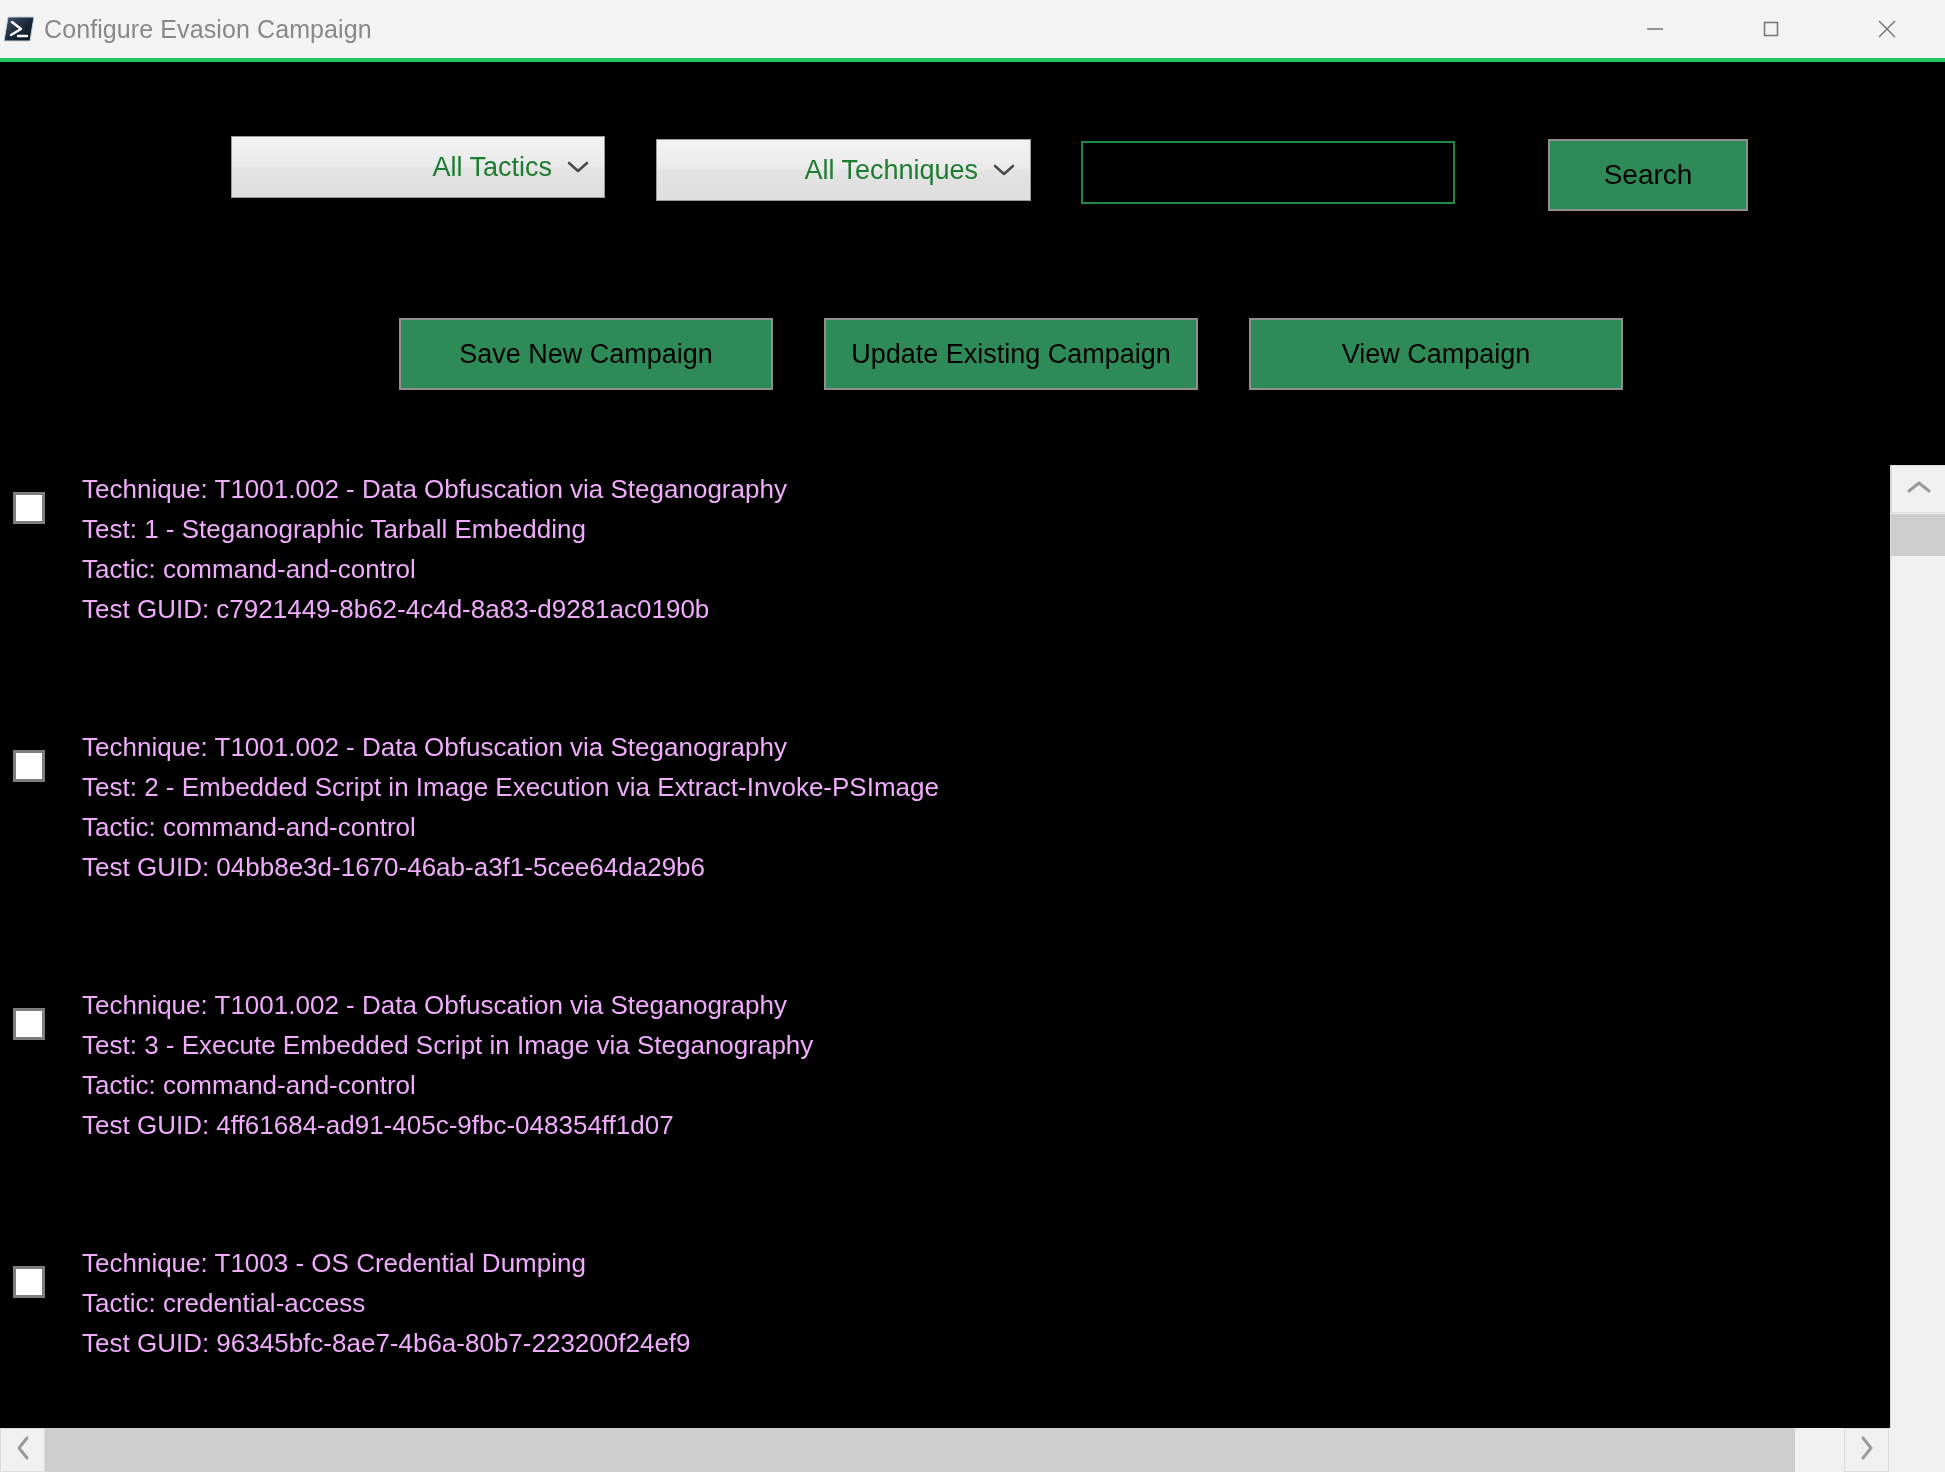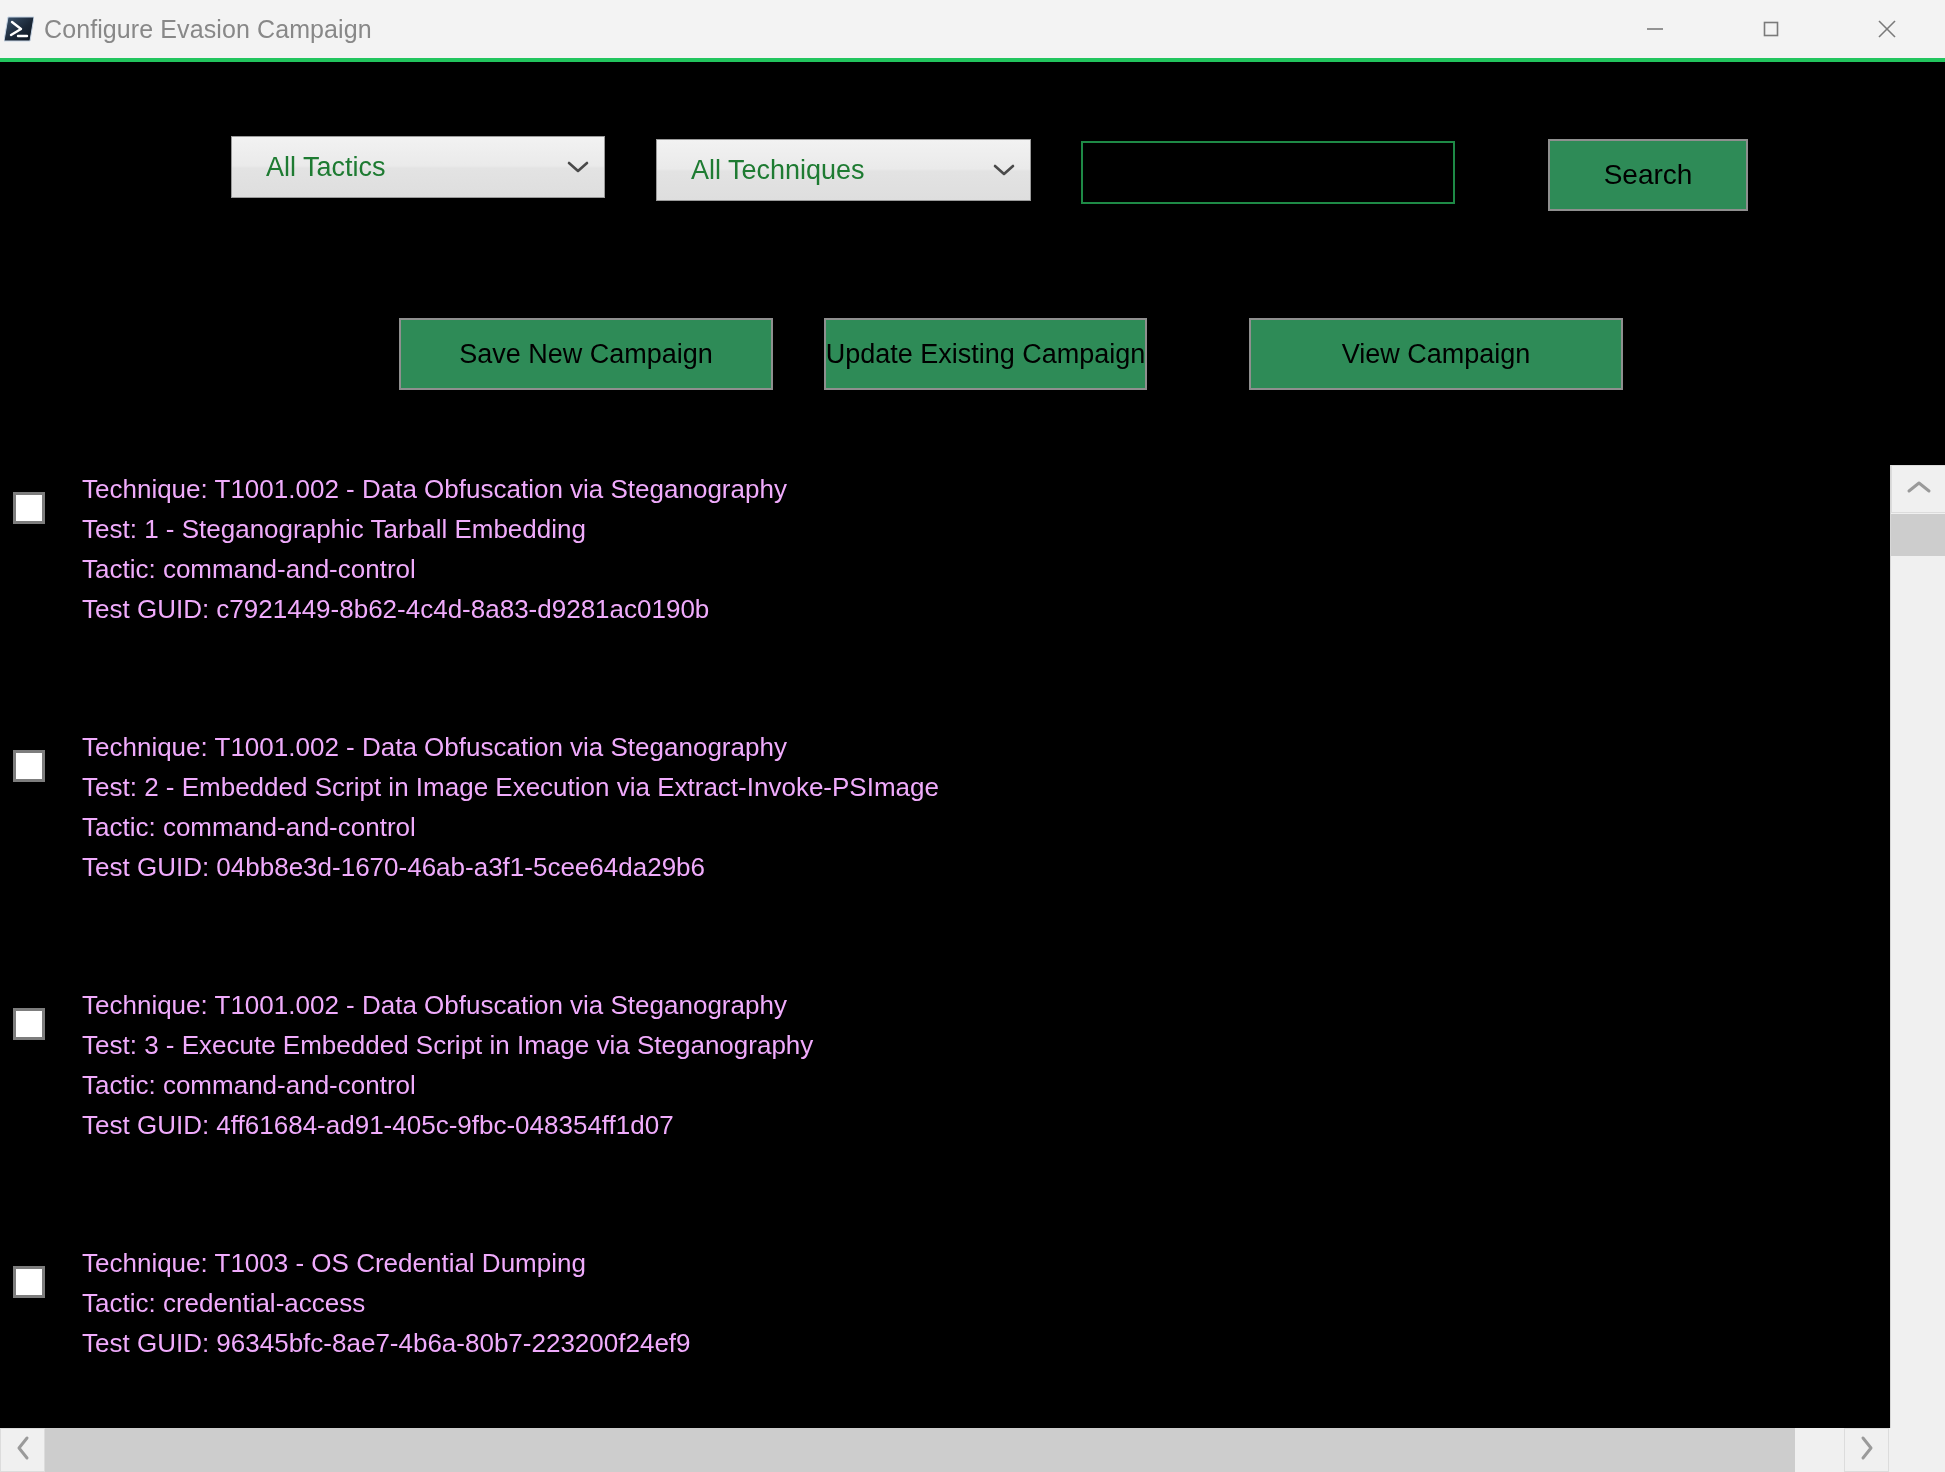--- a/index.html
+++ b/index.html
@@ -50,21 +50,21 @@
 
   .combo {
     position: absolute;
     height: 62px;
     background: linear-gradient(to bottom, #f2f2f2 0%, #eaeaea 48%, #e3e3e3 52%, #dedede 100%);
     border: 1px solid #9a9a9a;
     display: flex; align-items: center;
     cursor: default;
   }
   .combo .combo-label {
-    flex: 1; text-align: left;
+    flex: 1; text-align: right;
     font-size: 27px; color: #1e7b32;
     padding-left: 34px;
     white-space: nowrap;
   }
   .combo .chev {
     width: 52px; display: flex; align-items: center; justify-content: center;
   }
 
   #combo-tactics   { left: 231px; top: 74px;  width: 374px; }
   #combo-techniques{ left: 656px; top: 77px;  width: 375px; }
@@ -89,21 +89,21 @@
     color: #000000;
     font-size: 27px;
     font-family: "Liberation Sans", sans-serif;
     display: flex; align-items: center; justify-content: center;
     cursor: default;
     white-space: nowrap;
     margin-left: 44px;
   }
   #btn-search   { left: 1504px; top: 77px;  width: 200px; height: 72px; font-size: 28px; }
   #btn-save     { left: 355px;  top: 256px; width: 374px; height: 72px; }
-  #btn-update   { left: 780px;  top: 256px; width: 323px; height: 72px; }
+  #btn-update   { left: 780px;  top: 256px; width: 374px; height: 72px; }
   #btn-view     { left: 1205px; top: 256px; width: 374px; height: 72px; }
 
   
   .list-area {
     position: absolute;
     top: 460px; left: 0;
     width: 1890px; height: 968px;
     background: #000000;
     overflow: hidden;
   }

